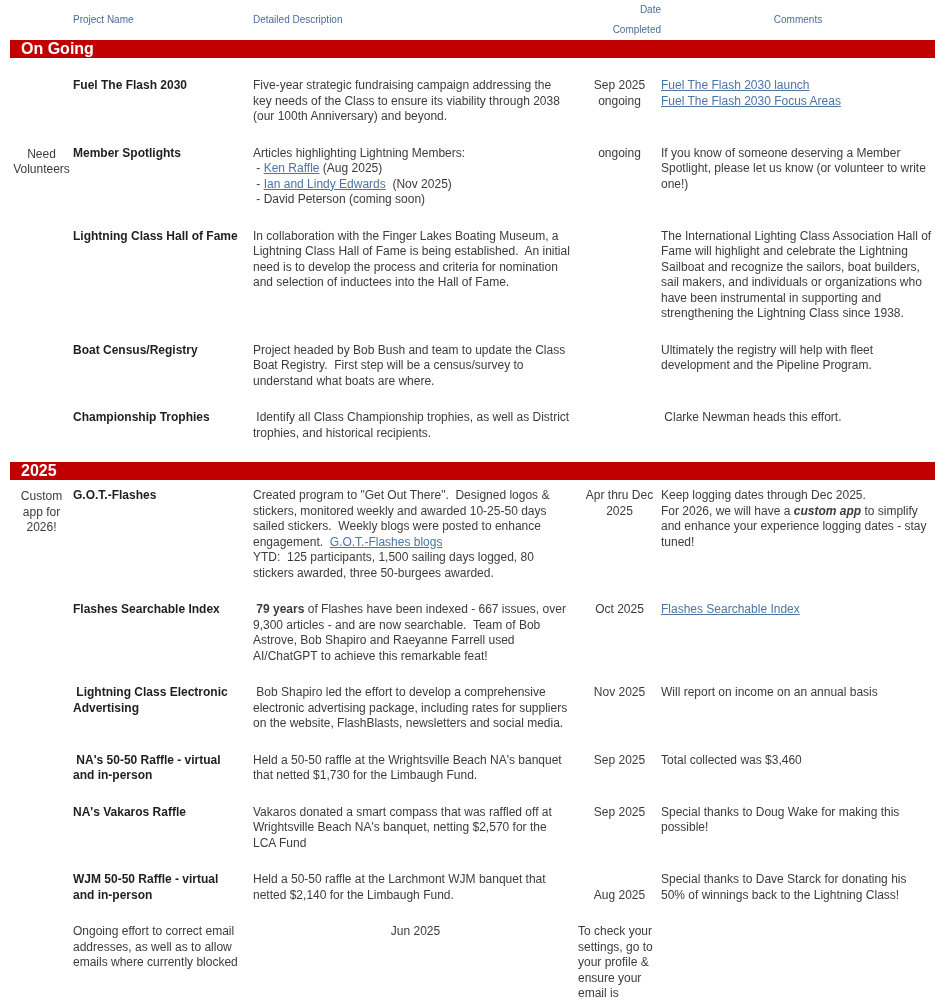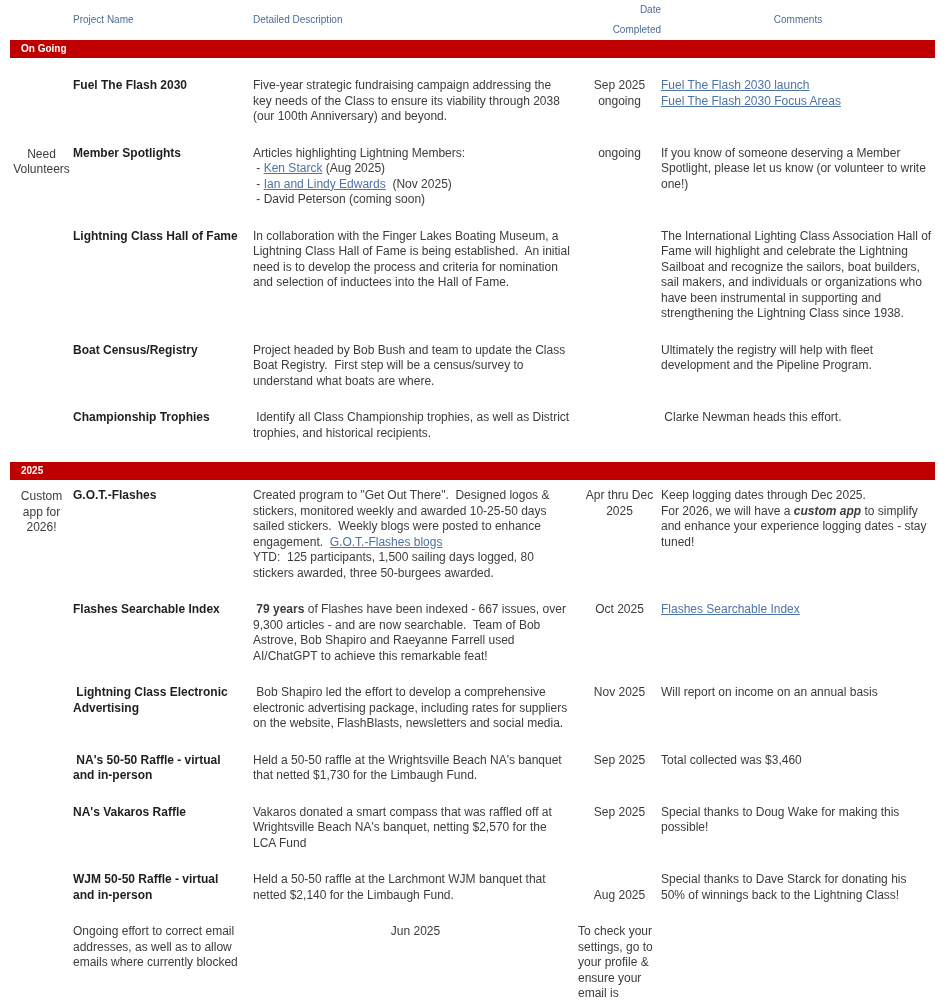--- a/index.html
+++ b/index.html
@@ -25,21 +25,21 @@
     color: var(--hdr);
     font-size: 10px;
     line-height: 18px;
   }
   .hc.center { text-align: center; }
   .hc .hline { display: block; line-height: 20px; text-align: right; }
   .band {
     background: var(--red);
     color: #ffffff;
     font-weight: bold;
-    font-size: 10px;
+    font-size: 16px;
     height: 18px;
     line-height: 18px;
     padding-left: 11px;
   }
   .section-0 .band { margin-bottom: 20px; }
   .section-1 .band { margin-bottom: 8px; }
   .row {
     margin-bottom: 21px;
     color: var(--text);
     font-size: 12px;
@@ -90,21 +90,21 @@
           </div>
         </div>
         <div class="row">
           <div class="cell note">
             <div class="line">Need</div>
             <div class="line">Volunteers</div>
           </div>
           <div class="cell name">Member Spotlights</div>
           <div class="cell desc">
             <div class="block"><span>Articles highlighting Lightning Members:</span></div>
-            <div class="block"><span> - </span><a class="lnk" href="#">Ken Starck</a><span> (Aug 2025)</span></div>
+            <div class="block"><span> - </span><a class="lnk" href="#">Ken Raffle</a><span> (Aug 2025)</span></div>
             <div class="block"><span> - </span><a class="lnk" href="#">Ian and Lindy Edwards</a><span>  (Nov 2025)</span></div>
             <div class="block"><span> - David Peterson (coming soon)</span></div>
           </div>
           <div class="cell date">
             <div class="line">ongoing</div>
           </div>
           <div class="cell comments">
             <div class="block"><span>If you know of someone deserving a Member Spotlight, please let us know (or volunteer to write one!)</span></div>
           </div>
         </div>

